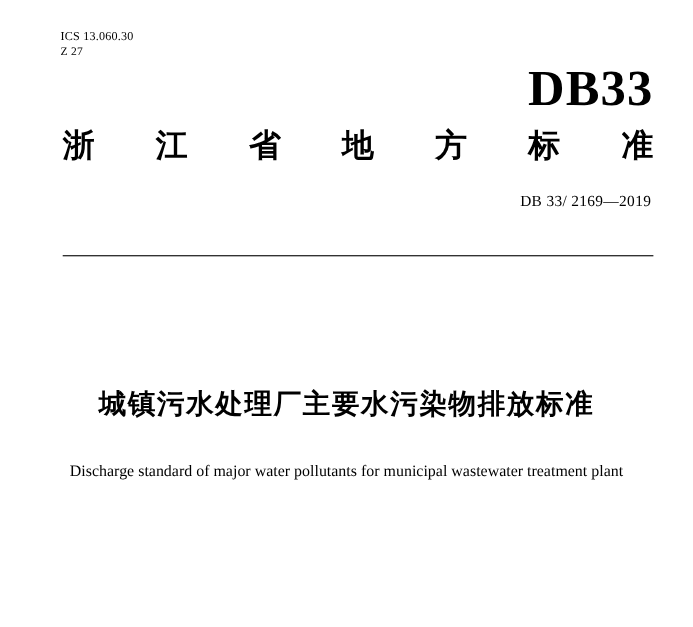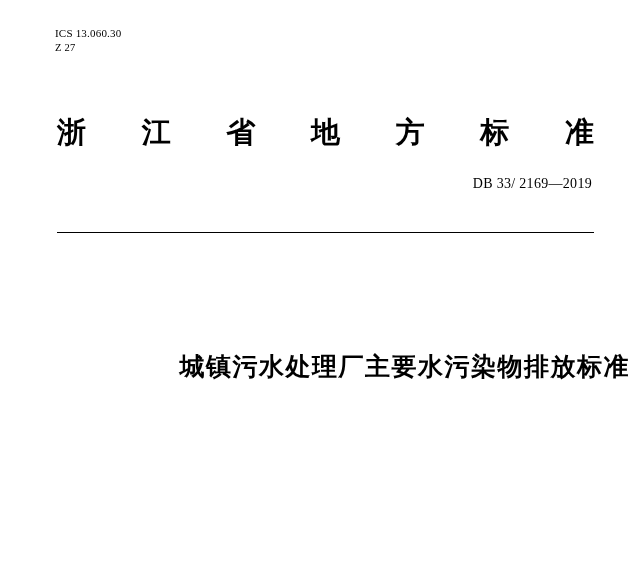--- a/index.html
+++ b/index.html
@@ -74,21 +74,21 @@
     right: 36px;
     top: 232px;
     border-top: 1.6px solid #000000;
     height: 0;
   }
   .main-title-cn {
     position: absolute;
     left: 0;
     right: 0;
     top: 352px;
-    text-align: right;
+    text-align: center;
     font-family: "DejaVu Sans", sans-serif;
     font-size: 25px;
     font-weight: bold;
     letter-spacing: 1.5px;
     line-height: 1.2;
   }
   .main-title-en {
     position: absolute;
     left: 58px;
     right: 58px;
@@ -102,31 +102,33 @@
 </head>
 <body>
 
 <div class="page">
 
   <div class="ics-block">
     <div class="ics-line">ICS 13.060.30</div>
     <div class="ics-line second">Z 27</div>
   </div>
 
+  <div class="db-logo">DB33</div>
 
   <div class="cn-title">
     <span>浙</span>
     <span>江</span>
     <span>省</span>
     <span>地</span>
     <span>方</span>
     <span>标</span>
     <span>准</span>
   </div>
 
   <div class="std-code">DB 33/ 2169—2019</div>
 
   <div class="rule"></div>
 
   <div class="main-title-cn">城镇污水处理厂主要水污染物排放标准</div>
 
+  <div class="main-title-en">Discharge standard of major water pollutants for municipal wastewater treatment plant</div>
 
 </div>
 
 </body></html>

